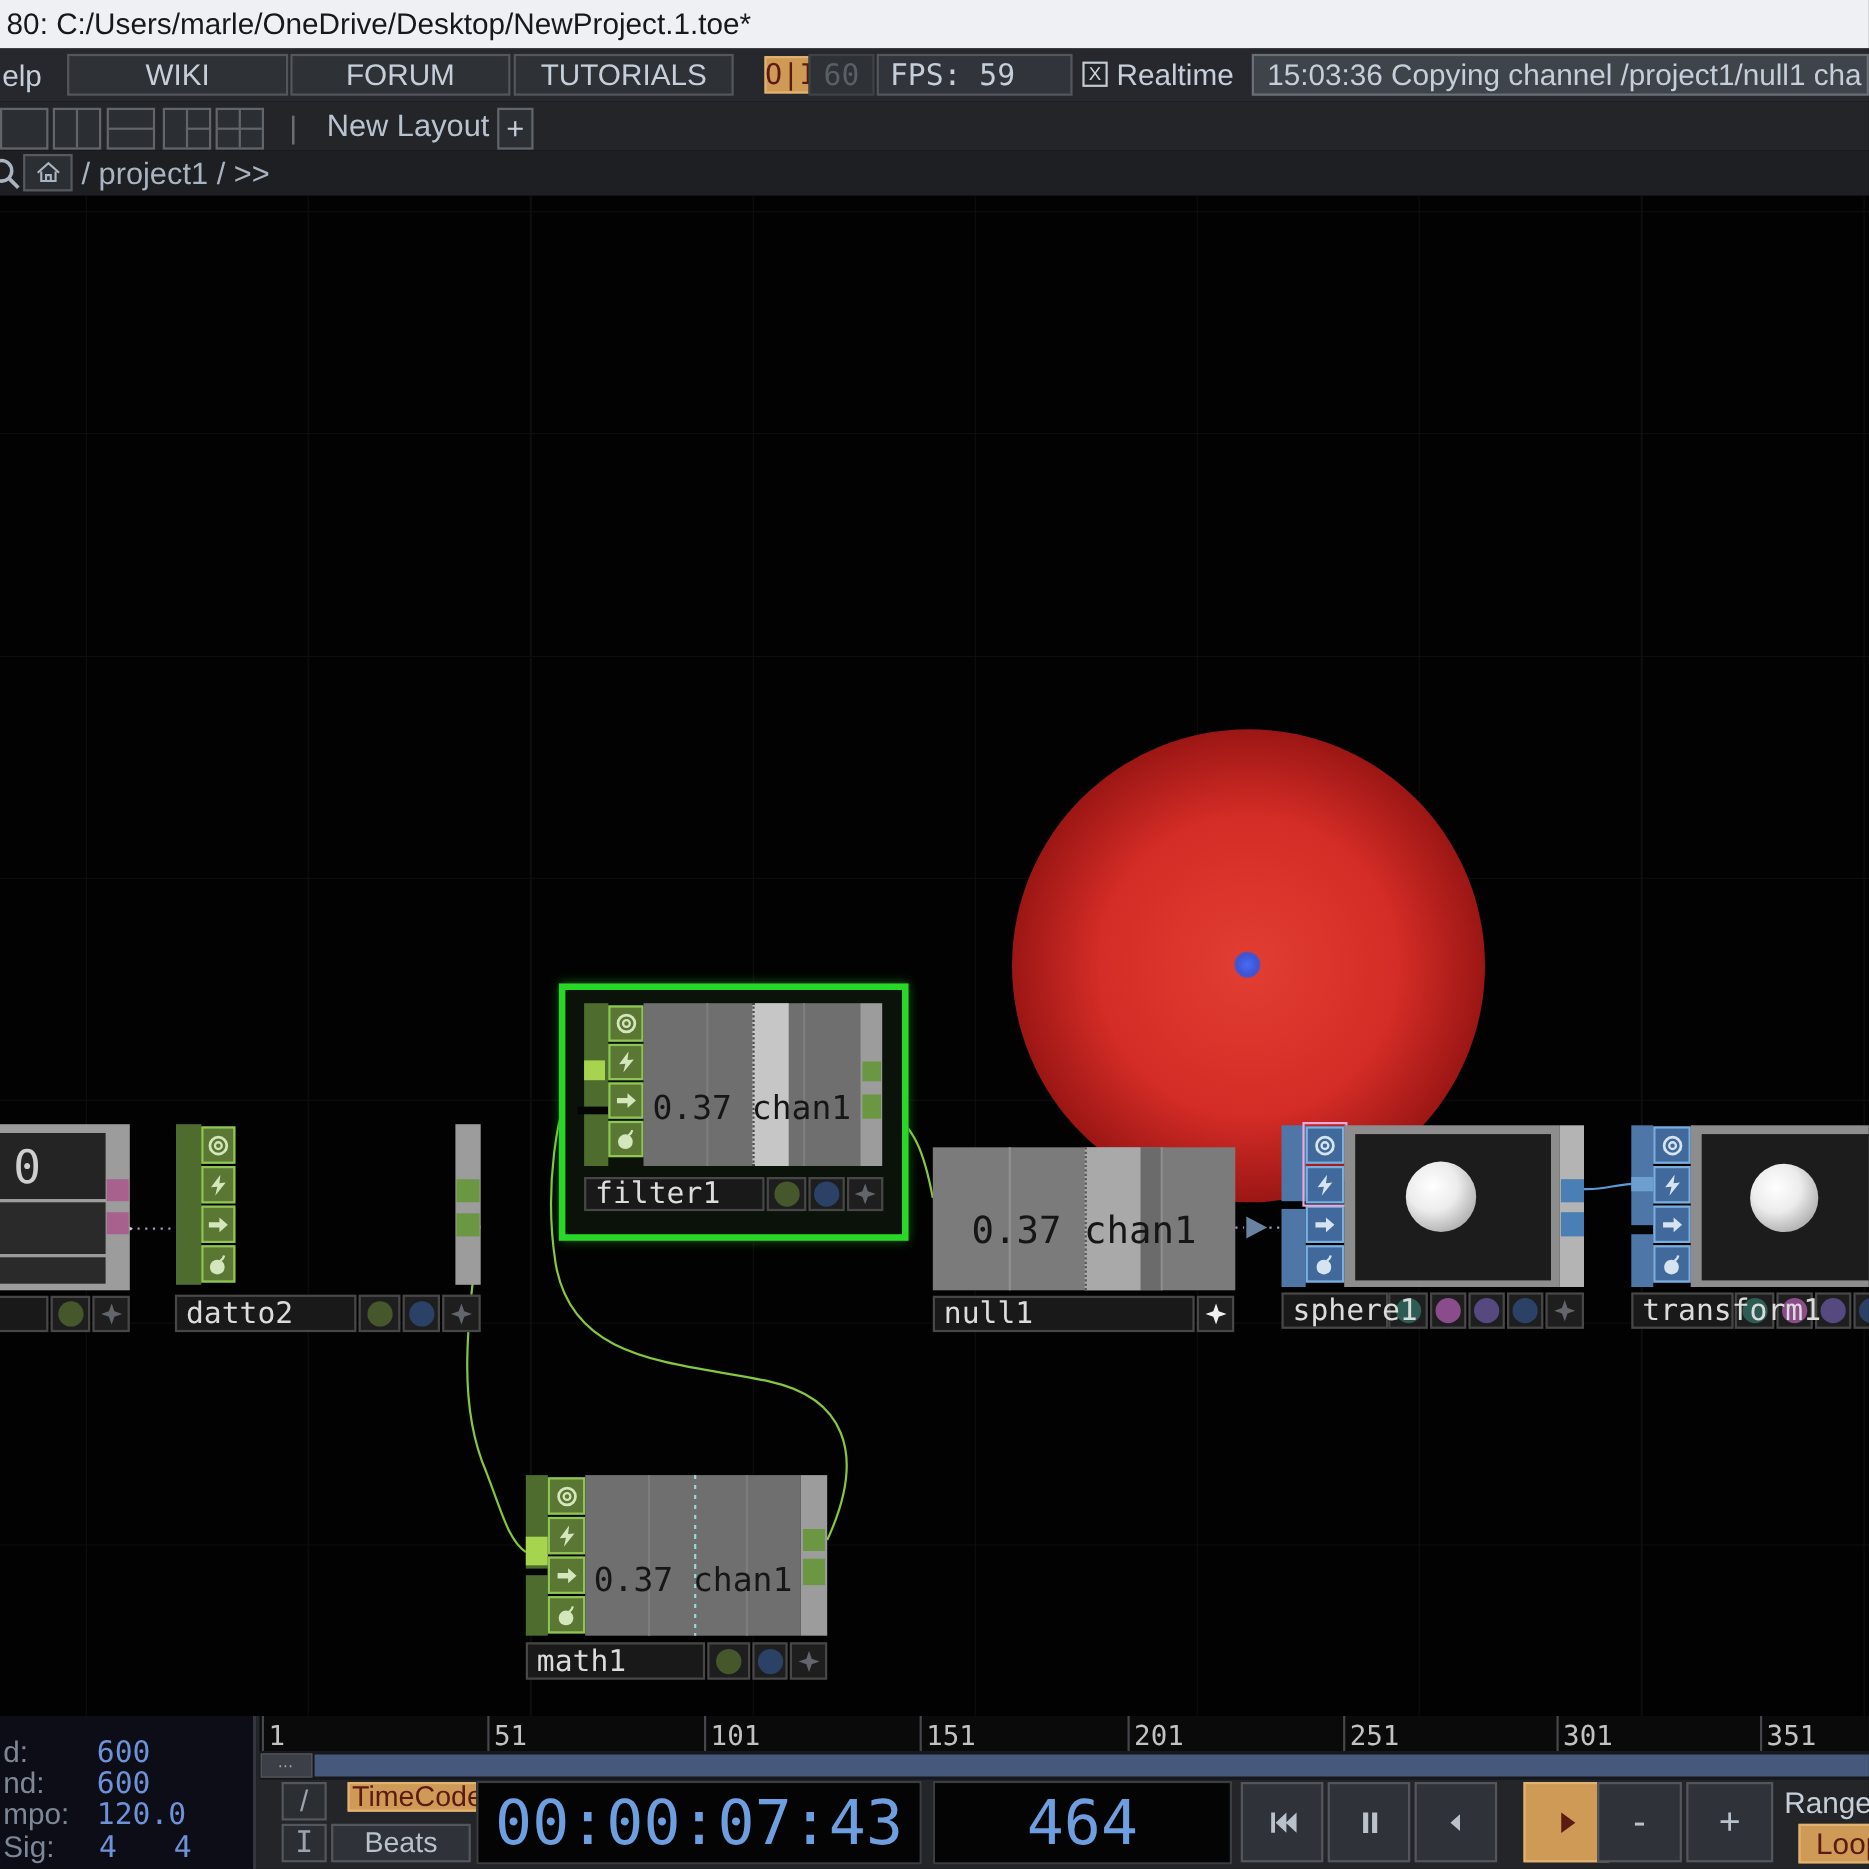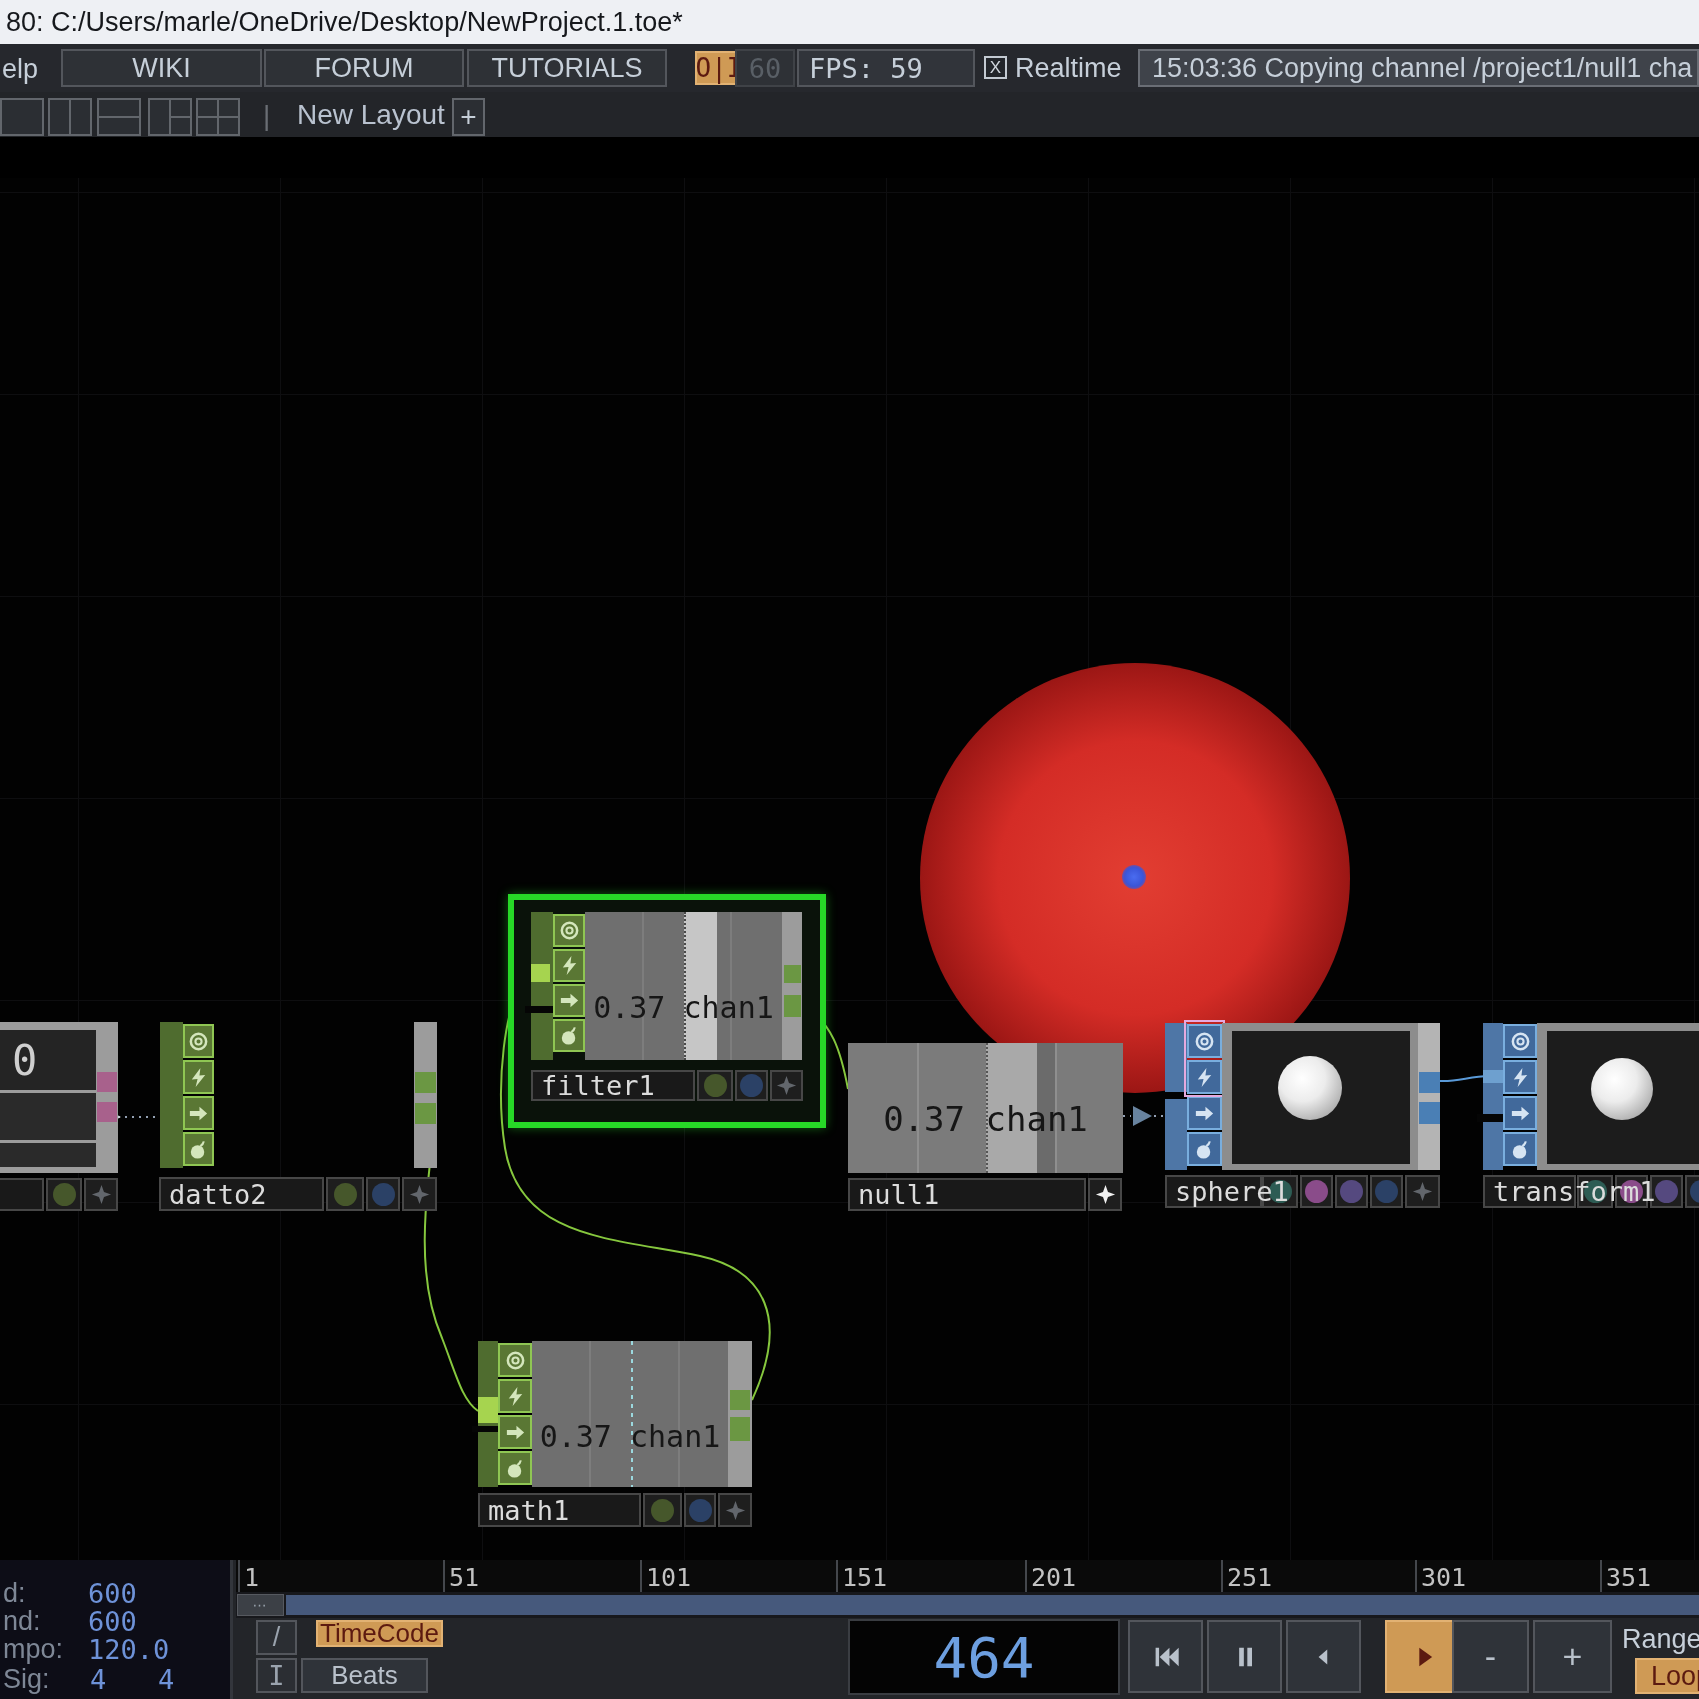--- a/index.html
+++ b/index.html
@@ -139,20 +139,31 @@
     </div>
     <div class="lbox" style="left:196px;">
       <div class="lline" style="left:19px;top:0;width:2px;height:34px;"></div>
       <div class="lline" style="left:0;top:16px;width:40px;height:2px;"></div>
     </div>
     <div class="abs" style="left:263px;top:8px;font-size:28px;color:#6a6e74;">|</div>
     <span class="abs" style="left:297px;top:7px;font-size:28px;color:#b9c2cf;">New Layout</span>
     <div class="lbox" style="left:452px;width:33px;color:#c6cfd9;font-size:28px;display:flex;align-items:center;justify-content:center;">+</div>
   </div>
 
+  <div class="abs pathbar">
+    <svg class="abs" style="left:-12px;top:5px;width:32px;height:32px;color:#a9b4c0;">
+        <use href="#ic-mag"></use>
+      </svg>
+    <div class="abs" style="left:21px;top:3px;width:45px;height:34px;border:2px solid #565a60;background:#2b2e33;box-sizing:border-box;display:flex;align-items:center;justify-content:center;color:#a9b4c0;">
+      <svg class="abs" style="width:26px;height:26px;">
+          <use href="#ic-house"></use>
+        </svg>
+    </div>
+    <span class="abs" style="left:74px;top:5px;">/ project1 / &gt;&gt;</span>
+  </div>
 
   <div class="abs network">
 
     <div class="abs" style="left:920px;top:485px;width:430px;height:430px;border-radius:50%;
       background:radial-gradient(circle, rgba(226,62,50,1) 0%, rgba(212,44,38,1) 45%, rgba(165,24,22,0.95) 70%, rgba(92,12,12,0.55) 87%, rgba(0,0,0,0) 100%);"></div>
     <div class="abs" style="left:1122px;top:687px;width:24px;height:24px;border-radius:50%;
       background:radial-gradient(circle, #4a6cf0 0%, #3a55d8 55%, rgba(40,60,180,0) 100%);"></div>
 
     <svg class="abs" style="left:0;top:0;" width="1699" height="1382" viewBox="0 0 1699 1382">
       <line x1="118" y1="939" x2="212" y2="939" stroke="#93a0b3" stroke-width="2" stroke-dasharray="2 5"></line>
@@ -502,20 +513,21 @@
     <div class="rangerow">
       <div class="abs" style="left:1px;top:2px;width:47px;height:22px;background:#3c4046;border:1px solid #56595f;box-sizing:border-box;color:#9aa3ae;font-size:14px;letter-spacing:2px;display:flex;align-items:center;justify-content:center;">⋯</div>
       <div class="abs" style="left:50px;top:3px;width:1413px;height:20px;background:#46597c;"></div>
     </div>
 
     <div class="tbtn" style="left:256px;top:60px;width:41px;height:35px;background:#2b2e33;color:#9aa3ae;">/</div>
     <div class="tbtn mono" style="left:256px;top:98px;width:41px;height:35px;background:#2b2e33;color:#9aa3ae;">I</div>
     <div class="tbtn orange" style="left:301px;top:60px;width:127px;height:27px;font-size:26px;">TimeCode</div>
     <div class="tbtn" style="left:301px;top:98px;width:127px;height:35px;font-size:26px;">Beats</div>
 
+    <div class="disp" style="left:433px;top:59px;width:405px;height:76px;">00:00:07:43</div>
     <div class="disp" style="left:848px;top:59px;width:272px;height:76px;">464</div>
 
     <div class="tbtn" style="left:1128px;top:60px;width:75px;height:73px;">
       <svg style="width:30px;height:28px;">
           <use href="#ic-rew"></use>
         </svg>
     </div>
     <div class="tbtn" style="left:1207px;top:60px;width:75px;height:73px;">
       <svg style="width:28px;height:28px;">
           <use href="#ic-pause"></use>

